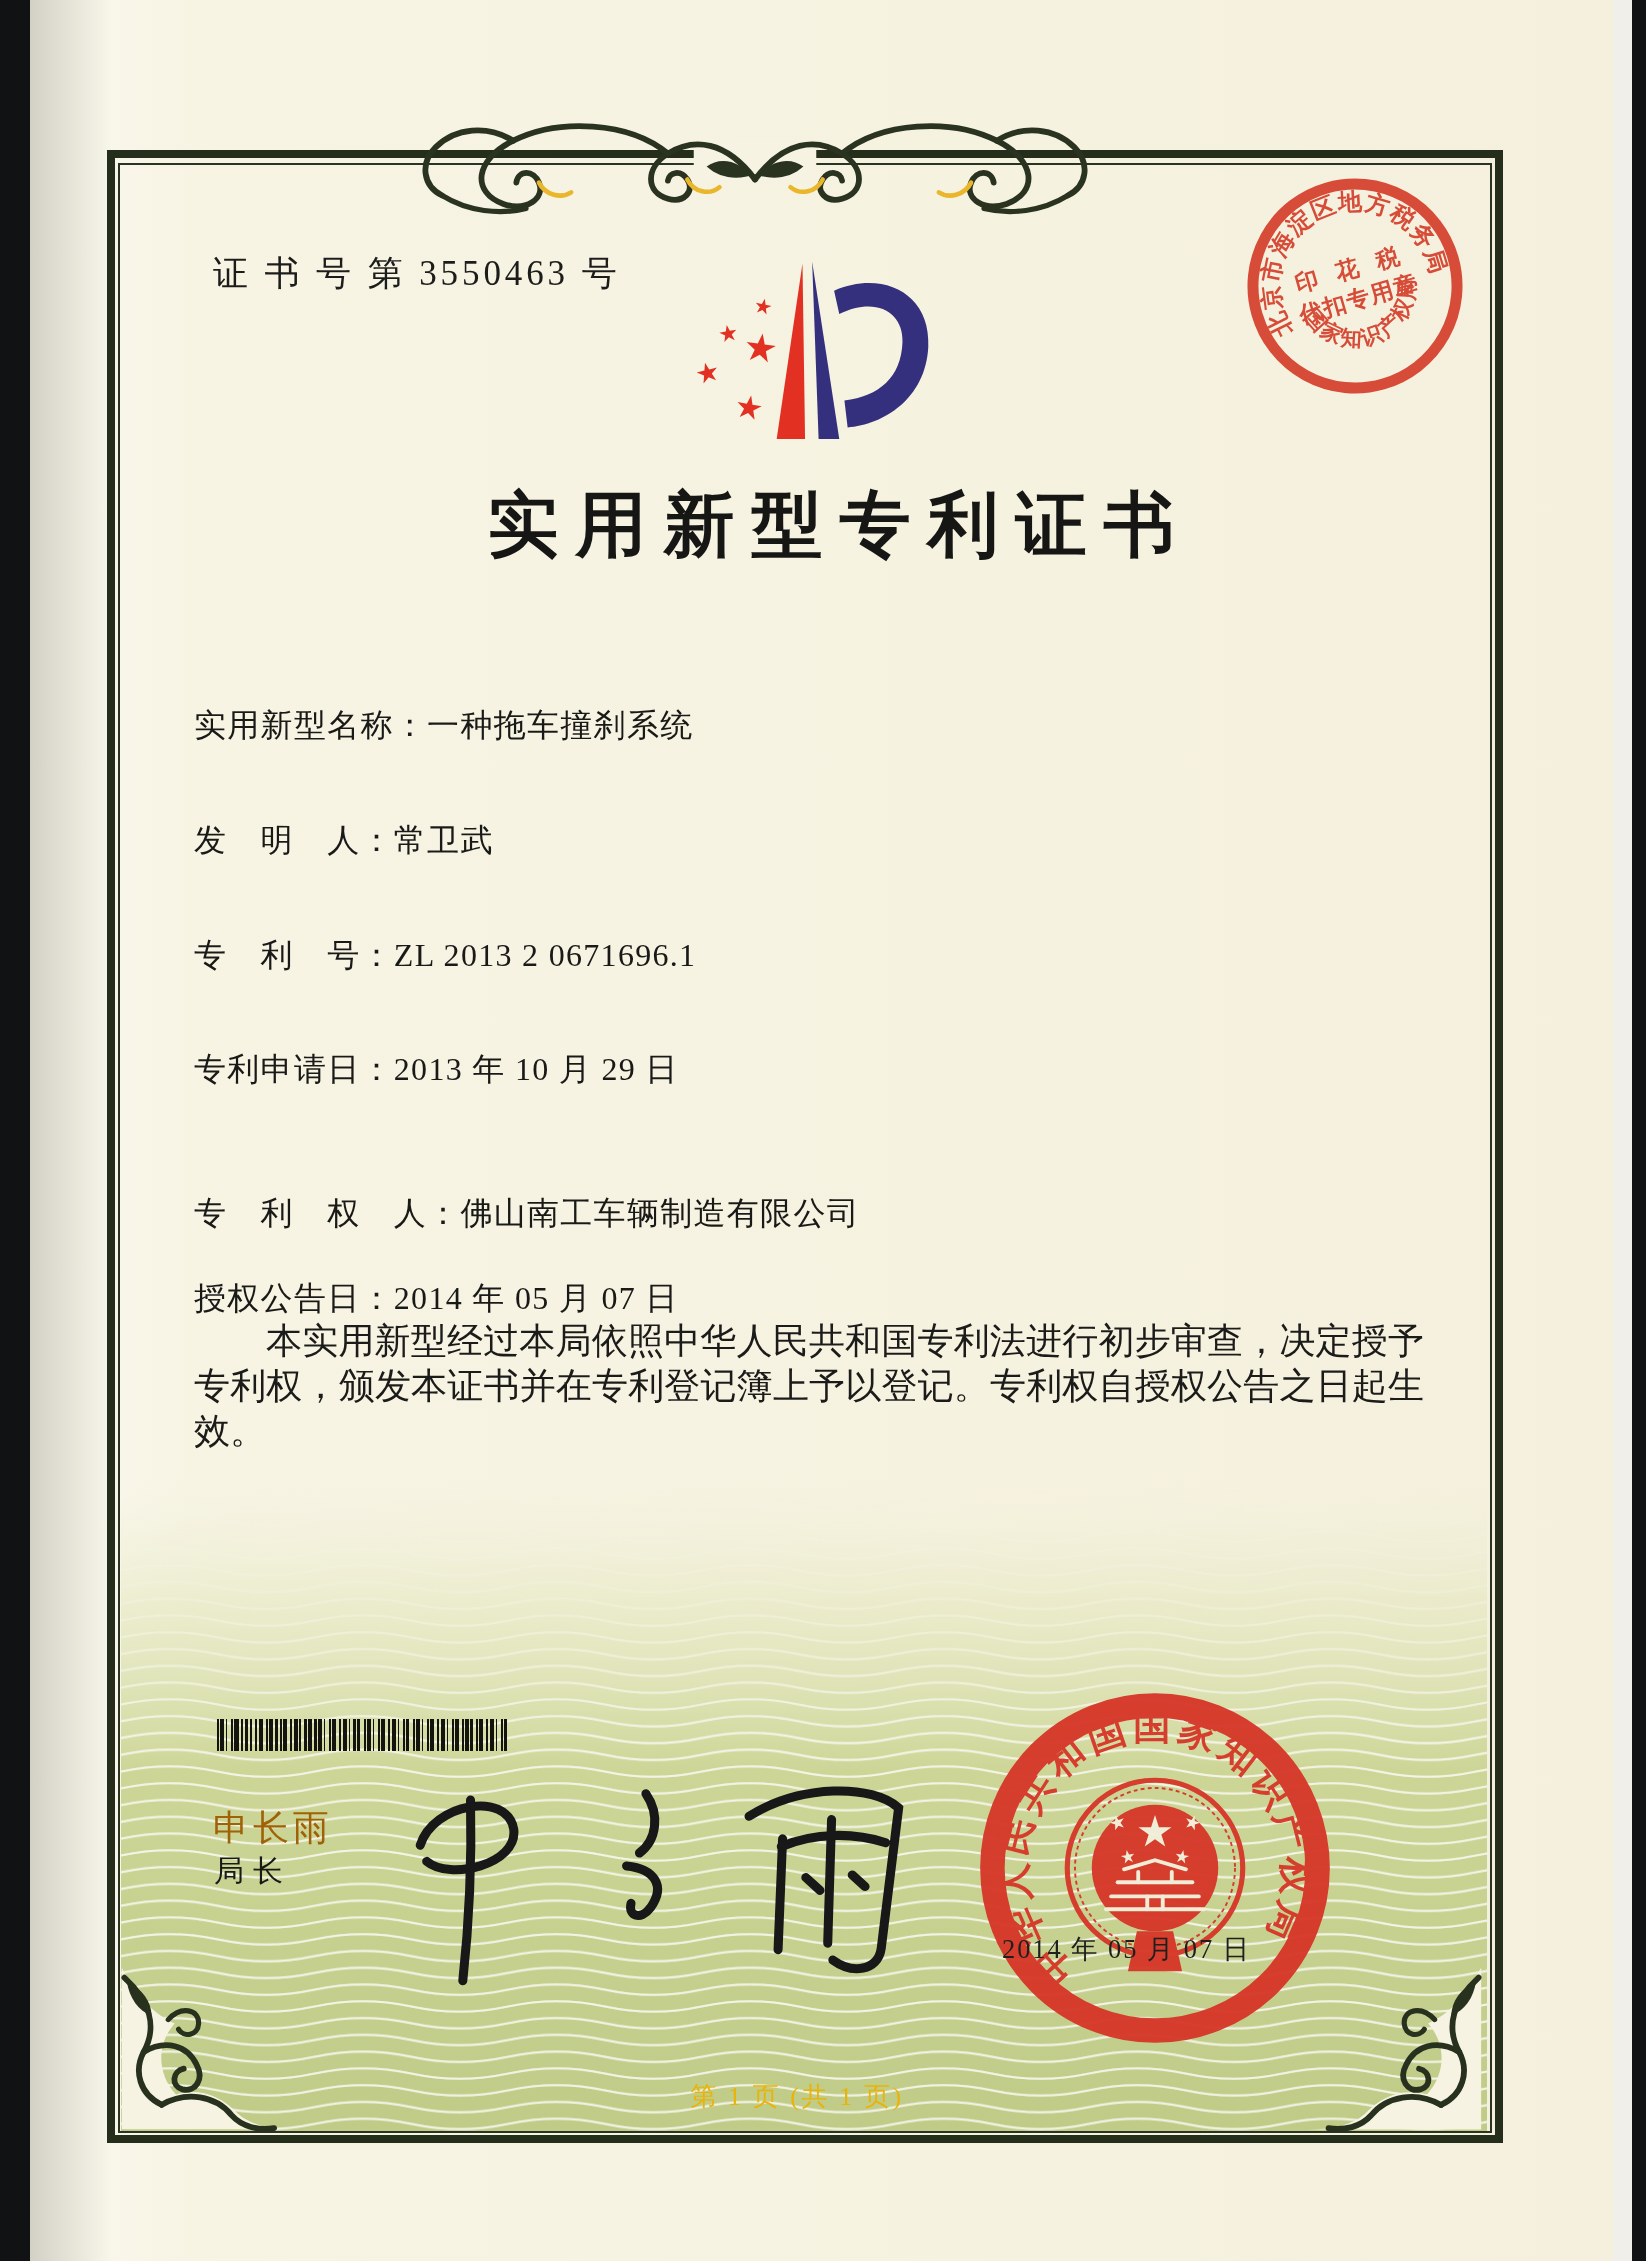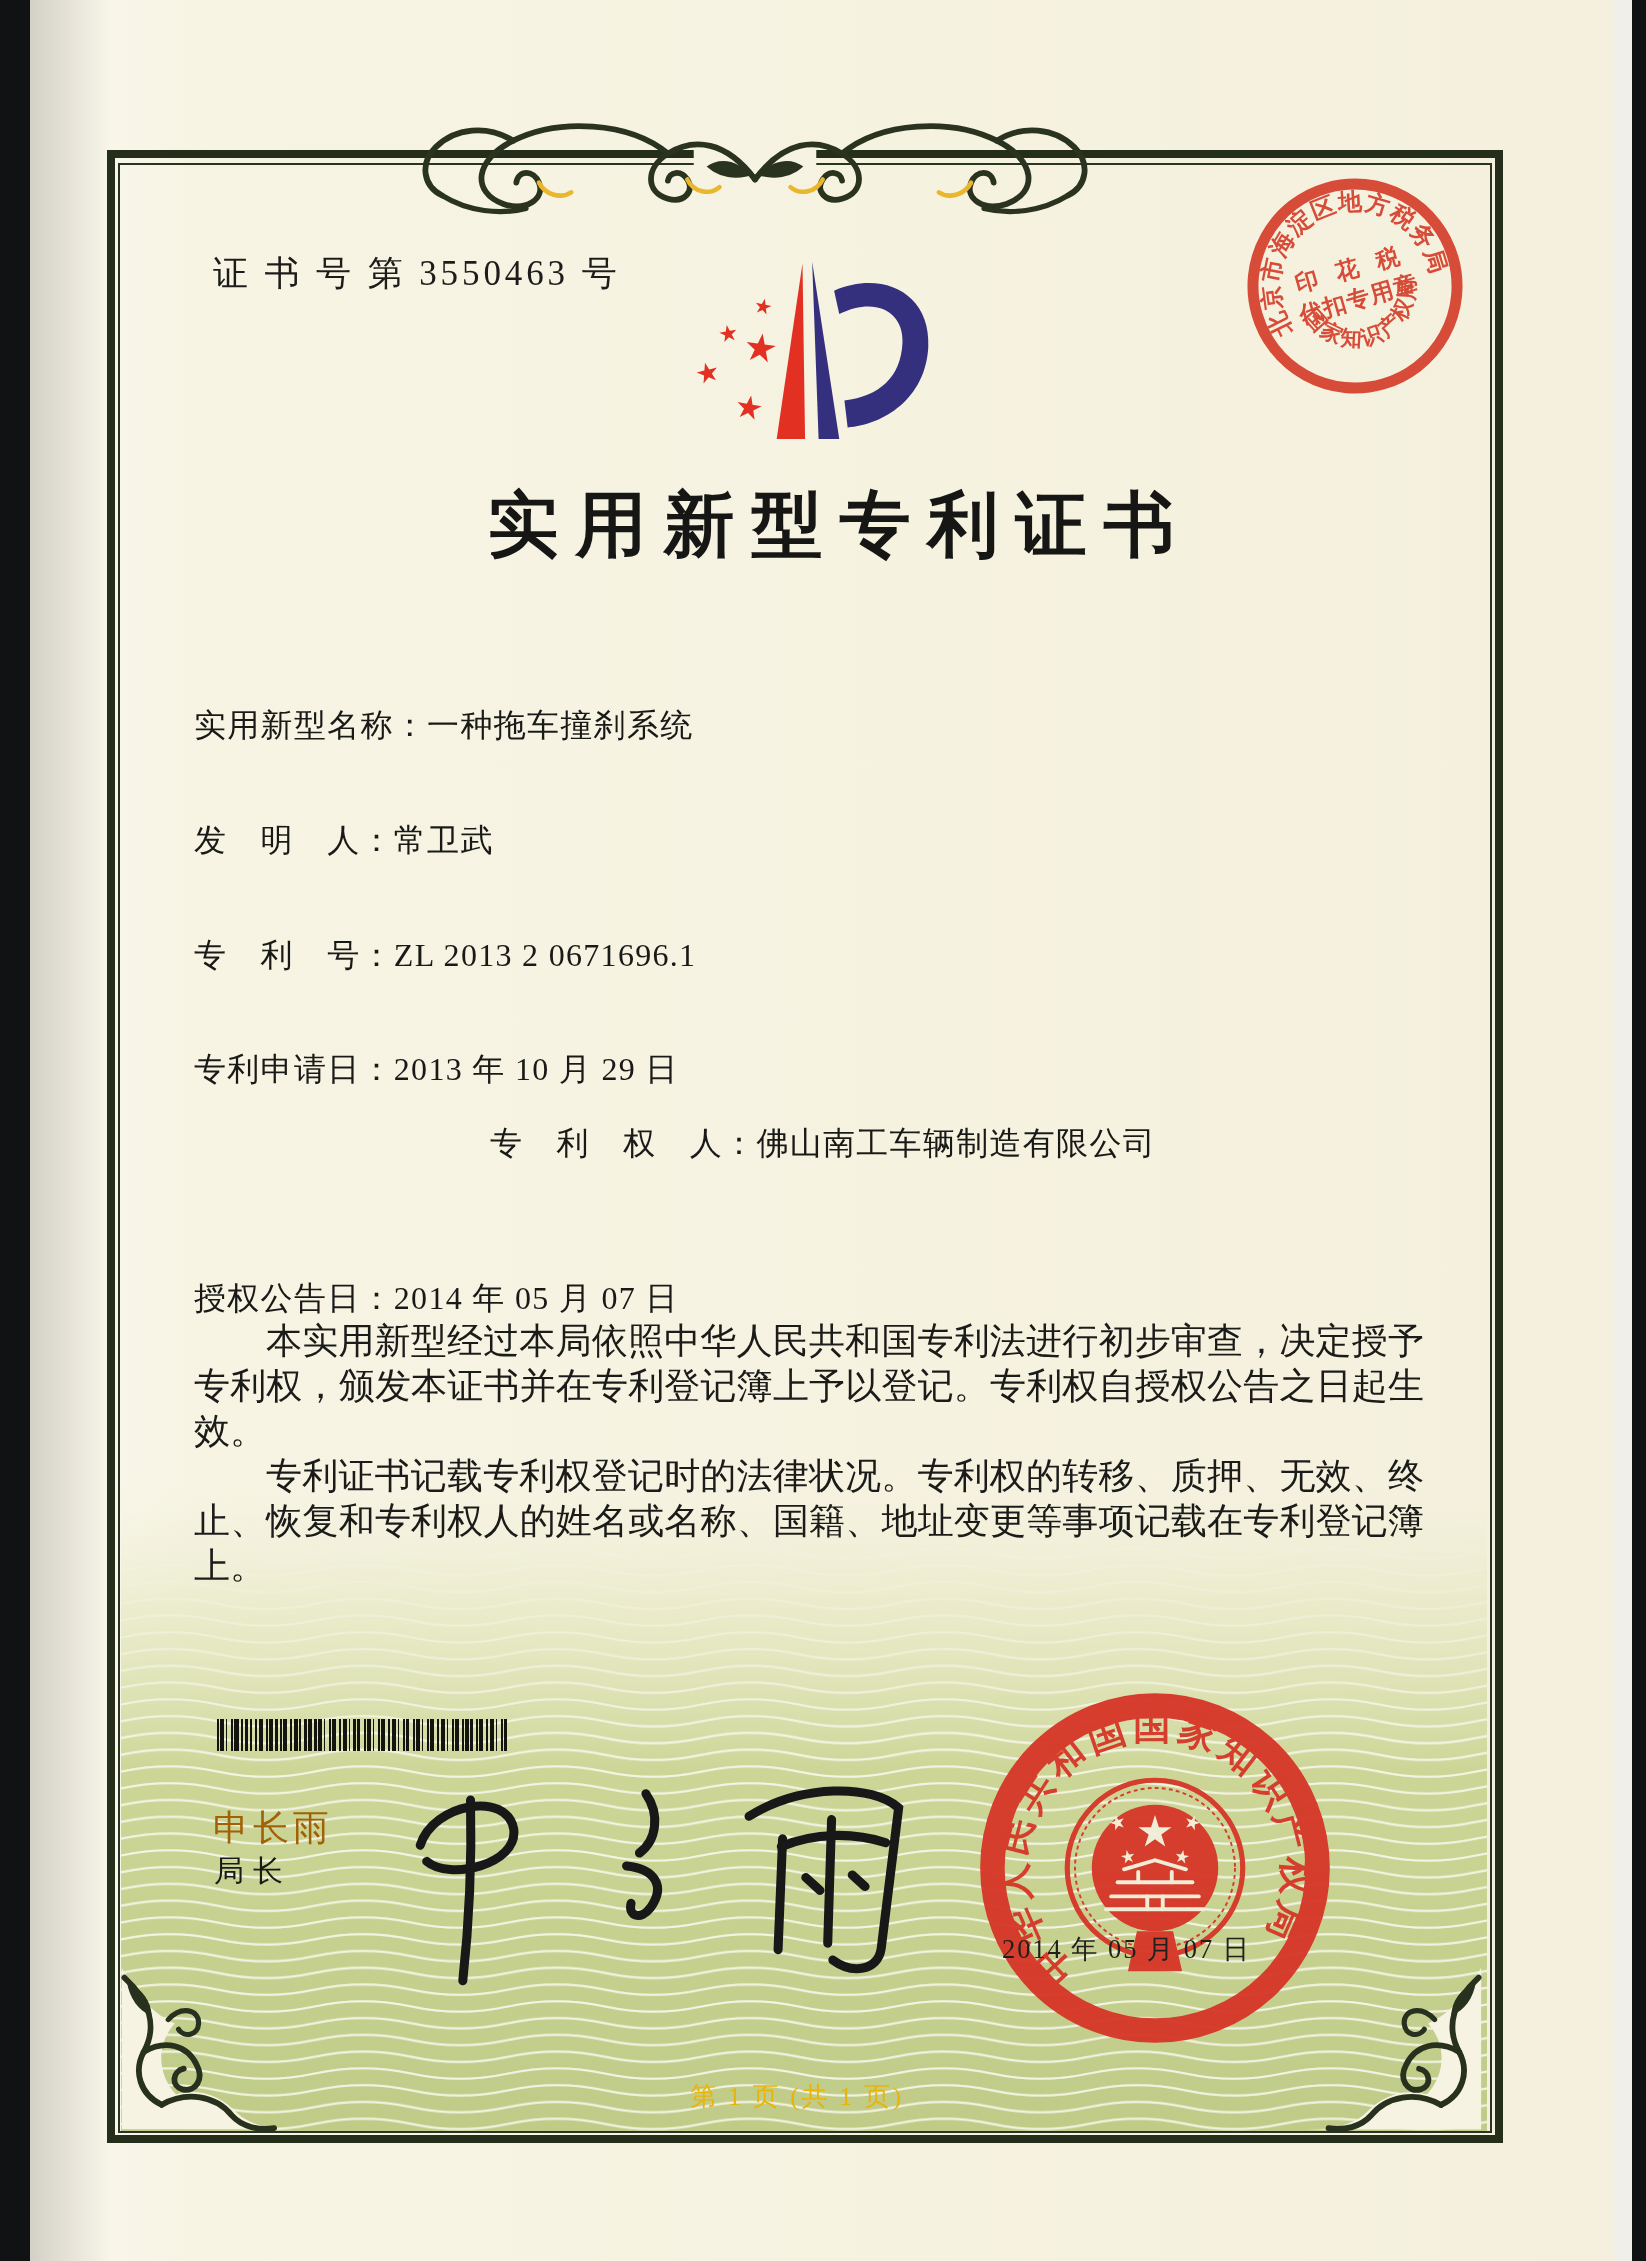--- a/index.html
+++ b/index.html
@@ -40,21 +40,21 @@
   .title{
     left:107px;top:478px;width:1380px;text-align:center;
     font-size:71px;font-weight:700;letter-spacing:17px;text-indent:17px;
     color:#161614;z-index:5;padding-left:34px;
   }
   .field{
     left:194px;width:1258px;font-size:32px;letter-spacing:1.3px;z-index:5;
     white-space:nowrap;color:#191917;margin-top:28px;
   }
   .f0{top:676px;} .f1{top:791px;} .f2{top:906px;}
-  .f3{top:1020px;} .f4{top:1094px;text-align:center;} .f5{top:1249px;}
+  .f3{top:1020px;} .f4{top:1164px;} .f5{top:1249px;}
   .paras{
     left:194px;top:1319px;width:1230px;z-index:5;
     font-size:36px;line-height:45px;text-align:justify;color:#1b1b19;
   }
   .paras p{margin:0;text-indent:2em;}
   .barcode{
     left:217px;top:1719px;width:290px;height:32px;z-index:5;
     background-image:
       repeating-linear-gradient(90deg,#14140e 0 1.9px,transparent 1.9px 3.2px,#14140e 3.2px 7px,transparent 7px 9px,#14140e 9px 10.3px,transparent 10.3px 14px,#14140e 14px 16px,transparent 16px 17.4px,#14140e 17.4px 21px,transparent 21px 24.5px),
       repeating-linear-gradient(90deg,transparent 0 18.7px,#14140e 18.7px 22px,transparent 22px 39px);
@@ -185,21 +185,20 @@
 
 <div class="abs field f0"><span>实用新型名称：</span><span>一种拖车撞刹系统</span></div>
 <div class="abs field f1"><span>发　明　人：</span><span>常卫武</span></div>
 <div class="abs field f2"><span>专　利　号：</span><span>ZL 2013 2 0671696.1</span></div>
 <div class="abs field f3"><span>专利申请日：</span><span>2013 年 10 月 29 日</span></div>
 <div class="abs field f4"><span>专　利　权　人：</span><span>佛山南工车辆制造有限公司</span></div>
 <div class="abs field f5"><span>授权公告日：</span><span>2014 年 05 月 07 日</span></div>
 
 <div class="abs paras">
   <p>本实用新型经过本局依照中华人民共和国专利法进行初步审查，决定授予专利权，颁发本证书并在专利登记簿上予以登记。专利权自授权公告之日起生效。</p>
-  <p>专利证书记载专利权登记时的法律状况。专利权的转移、质押、无效、终止、恢复和专利权人的姓名或名称、国籍、地址变更等事项记载在专利登记簿上。</p>
 </div>
 
 <div class="abs barcode"></div>
 
 <div class="abs director-label">局长</div>
 <div class="abs director-name">申长雨</div>
 
 <svg class="abs signature" width="594" height="245" viewBox="0 0 920 380">
   <g fill="none" stroke="#181818" stroke-width="14" stroke-linecap="round">
     <path d="M130,140 C150,75 265,55 275,115 C282,170 175,195 140,165"></path>

